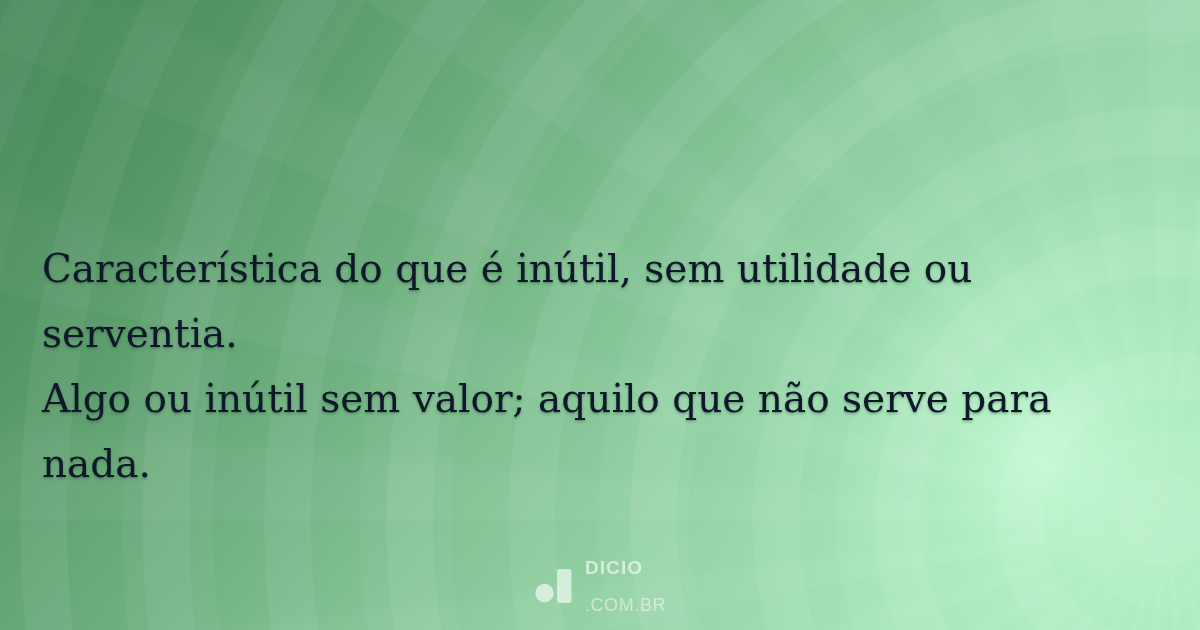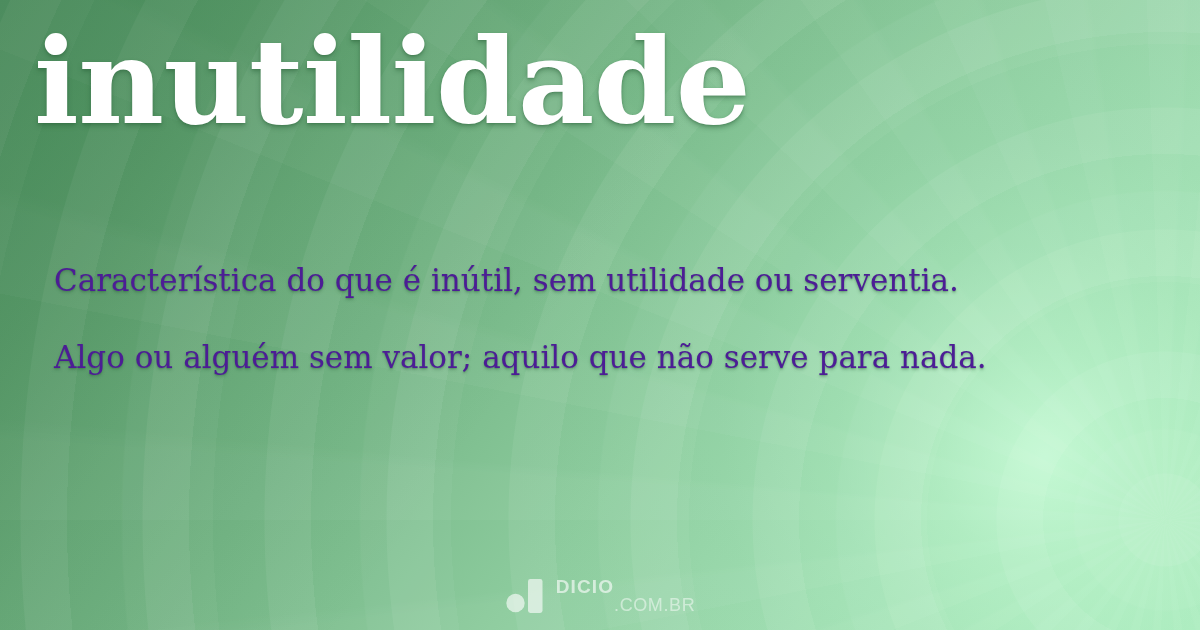--- a/index.html
+++ b/index.html
@@ -113,26 +113,26 @@
   }
 
   .definitions {
     position: absolute;
     left: 42px;
     top: 236px;
     width: 1110px;
   }
 
   .definition {
-    margin: 12px;
+    margin: 0;
     font-family: "DejaVu Serif", "Liberation Serif", serif;
     font-weight: 400;
-    font-size: 31px;
+    font-size: 39px;
     line-height: 65px;
-    color: #4c1d95;
+    color: #0f172a;
     text-shadow: 0 2px 3px rgba(40,95,55,0.34),
                  0 1px 1px rgba(40,95,55,0.24);
   }
 
   
   .brand {
     position: absolute;
     left: 0;
     right: 0;
     bottom: 16px;
@@ -145,21 +145,21 @@
 
   .brand-mark {
     display: block;
     width: 40px;
     height: 34px;
     flex: 0 0 auto;
   }
 
   .brand-words {
     display: flex;
-    flex-direction: row;
+    flex-direction: column;
     justify-content: center;
     line-height: 1;
   }
 
   .brand-name {
     font-family: "Liberation Sans", "DejaVu Sans", sans-serif;
     font-weight: 700;
     font-size: 19px;
     letter-spacing: 1.1px;
     color: #ffffff;
@@ -181,25 +181,24 @@
 
   <div class="bg-base"></div>
   <div class="bg-glow"></div>
   <div class="bg-rings"></div>
   <div class="bg-rings2"></div>
   <div class="bg-rays"></div>
   <div class="bg-vignette"></div>
 
   <div class="content">
 
-    <h1 class="headword">inutilidade</h1>
 
     <div class="definitions">
       <p class="definition">Característica do que é inútil, sem utilidade ou serventia.</p>
-      <p class="definition">Algo ou alguém sem valor; aquilo que não serve para nada.</p>
+      <p class="definition">Algo ou inútil sem valor; aquilo que não serve para nada.</p>
     </div>
 
     <div class="brand">
       <svg class="brand-mark" viewBox="0 0 40 34" aria-hidden="true">
         <circle cx="10.5" cy="24" r="9.2" fill="#ffffff"></circle>
         <rect x="23" y="0" width="14.5" height="34" rx="2.4" ry="2.4" fill="#ffffff"></rect>
       </svg>
       <div class="brand-words">
         <span class="brand-name">DICIO</span>
         <span class="brand-tld">.COM.BR</span>

